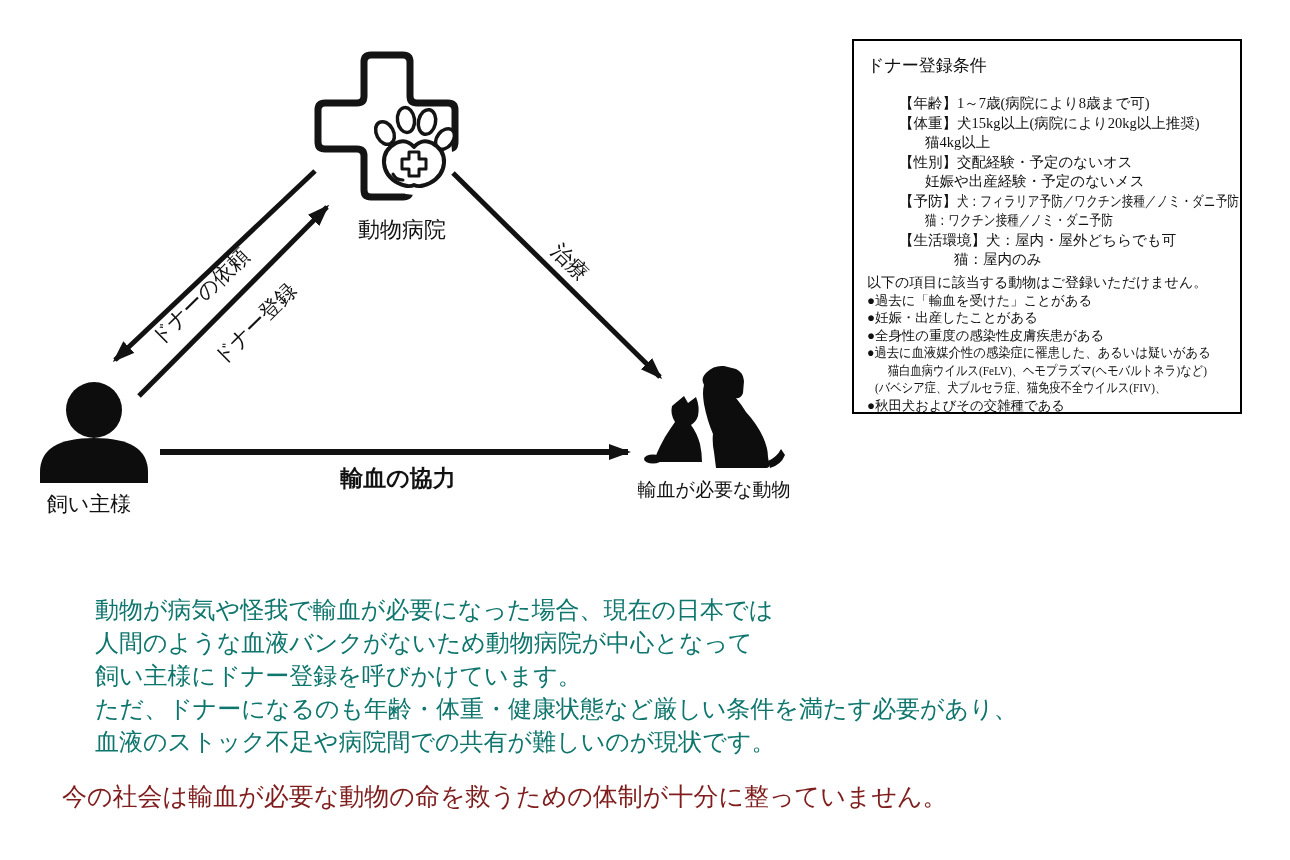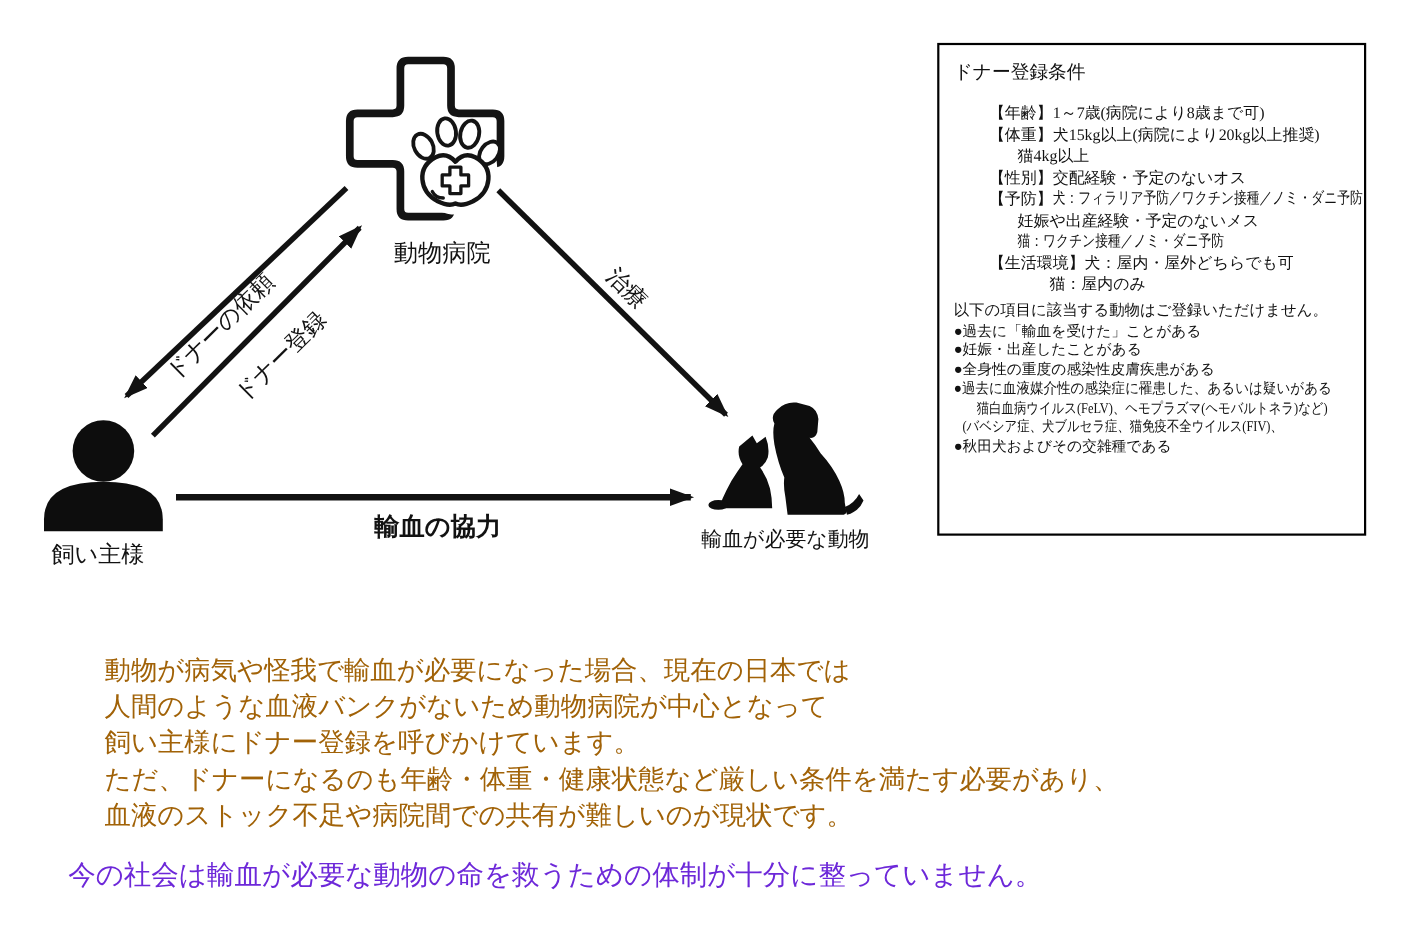--- a/index.html
+++ b/index.html
@@ -5,42 +5,42 @@
   html,body{margin:0;padding:0;background:#ffffff;}
   .canvas{
     position:relative;width:1290px;height:860px;background:#ffffff;overflow:hidden;
     font-family:"Liberation Serif","DejaVu Serif",serif;color:#111;
   }
   svg text{font-family:"Liberation Serif","DejaVu Serif",serif;fill:#121212;}
   .diagram-svg{position:absolute;left:0;top:0;}
 
   
   .donor-box{
-    position:absolute;left:852px;top:39px;width:390px;height:448px;
+    position:absolute;left:852px;top:39px;width:390px;height:375px;
     border:2px solid #000;box-sizing:border-box;padding:14px 8px 0 13px;overflow:hidden;
   }
   .donor-title{font-size:17px;line-height:22px;margin-bottom:17px;}
   .cond-line{font-size:14.5px;line-height:19.5px;white-space:nowrap;}
   .cond-label{display:inline-block;margin-left:32px;}
   .ind1{padding-left:58px;}
   .ind2{padding-left:87px;}
   .excl-intro{font-size:14px;line-height:18px;margin-top:4px;white-space:nowrap;}
   .excl-line{font-size:13.4px;line-height:17.6px;white-space:nowrap;}
   .excl-sub1{padding-left:8px;}
   .excl-sub2{padding-left:21px;}
   .sx80{display:inline-block;transform:scaleX(.80);transform-origin:0 50%;}
   .sx84{display:inline-block;transform:scaleX(.84);transform-origin:0 50%;}
   .sx92{display:inline-block;transform:scaleX(.92);transform-origin:0 50%;}
 
   
-  .paragraph{position:absolute;left:95px;top:594px;font-size:24px;line-height:33px;color:#a16207;}
+  .paragraph{position:absolute;left:95px;top:594px;font-size:24px;line-height:33px;color:#0f766e;}
   .paragraph div{white-space:nowrap;}
 
   
-  .warning{position:absolute;left:62px;top:780px;font-size:25px;line-height:34px;color:#6d28d9;white-space:nowrap;}
+  .warning{position:absolute;left:62px;top:780px;font-size:25px;line-height:34px;color:#7f1d1d;white-space:nowrap;}
 </style>
 </head>
 <body>
 
 <div class="canvas">
 
   <svg class="diagram-svg" width="850" height="560" viewBox="0 0 850 560">
     <defs>
       <marker id="ah" markerWidth="26" markerHeight="20" refX="19" refY="8" orient="auto" markerUnits="userSpaceOnUse">
         <path d="M0,0 L22,8 L0,16 Z" fill="#121212"></path>
@@ -99,22 +99,22 @@
     <text x="714" y="496" text-anchor="middle" font-size="19">輸血が必要な動物</text>
   </svg>
 
   <div class="donor-box">
     <div class="donor-title">ドナー登録条件</div>
 
     <div class="cond-line"><span class="cond-label">【年齢】</span><span>1～7歳(病院により8歳まで可)</span></div>
     <div class="cond-line"><span class="cond-label">【体重】</span><span>犬15kg以上(病院により20kg以上推奨)</span></div>
     <div class="cond-line ind1"><span>猫4kg以上</span></div>
     <div class="cond-line"><span class="cond-label">【性別】</span><span>交配経験・予定のないオス</span></div>
+    <div class="cond-line ind1"><span>妊娠や出産経験・予定のないメス</span></div>
     <div class="cond-line"><span class="cond-label">【予防】</span><span class="sx80">犬：フィラリア予防／ワクチン接種／ノミ・ダニ予防</span></div>
-    <div class="cond-line ind1"><span>妊娠や出産経験・予定のないメス</span></div>
     <div class="cond-line ind1"><span class="sx80">猫：ワクチン接種／ノミ・ダニ予防</span></div>
     <div class="cond-line"><span class="cond-label">【生活環境】</span><span>犬：屋内・屋外どちらでも可</span></div>
     <div class="cond-line ind2"><span>猫：屋内のみ</span></div>
 
     <div class="excl-intro">以下の項目に該当する動物はご登録いただけません。</div>
     <div class="excl-line">●過去に「輸血を受けた」ことがある</div>
     <div class="excl-line">●妊娠・出産したことがある</div>
     <div class="excl-line">●全身性の重度の感染性皮膚疾患がある</div>
     <div class="excl-line"><span class="sx92">●過去に血液媒介性の感染症に罹患した、あるいは疑いがある</span></div>
     <div class="excl-line excl-sub2"><span class="sx84">猫白血病ウイルス(FeLV)、ヘモプラズマ(ヘモバルトネラ)など)</span></div>

